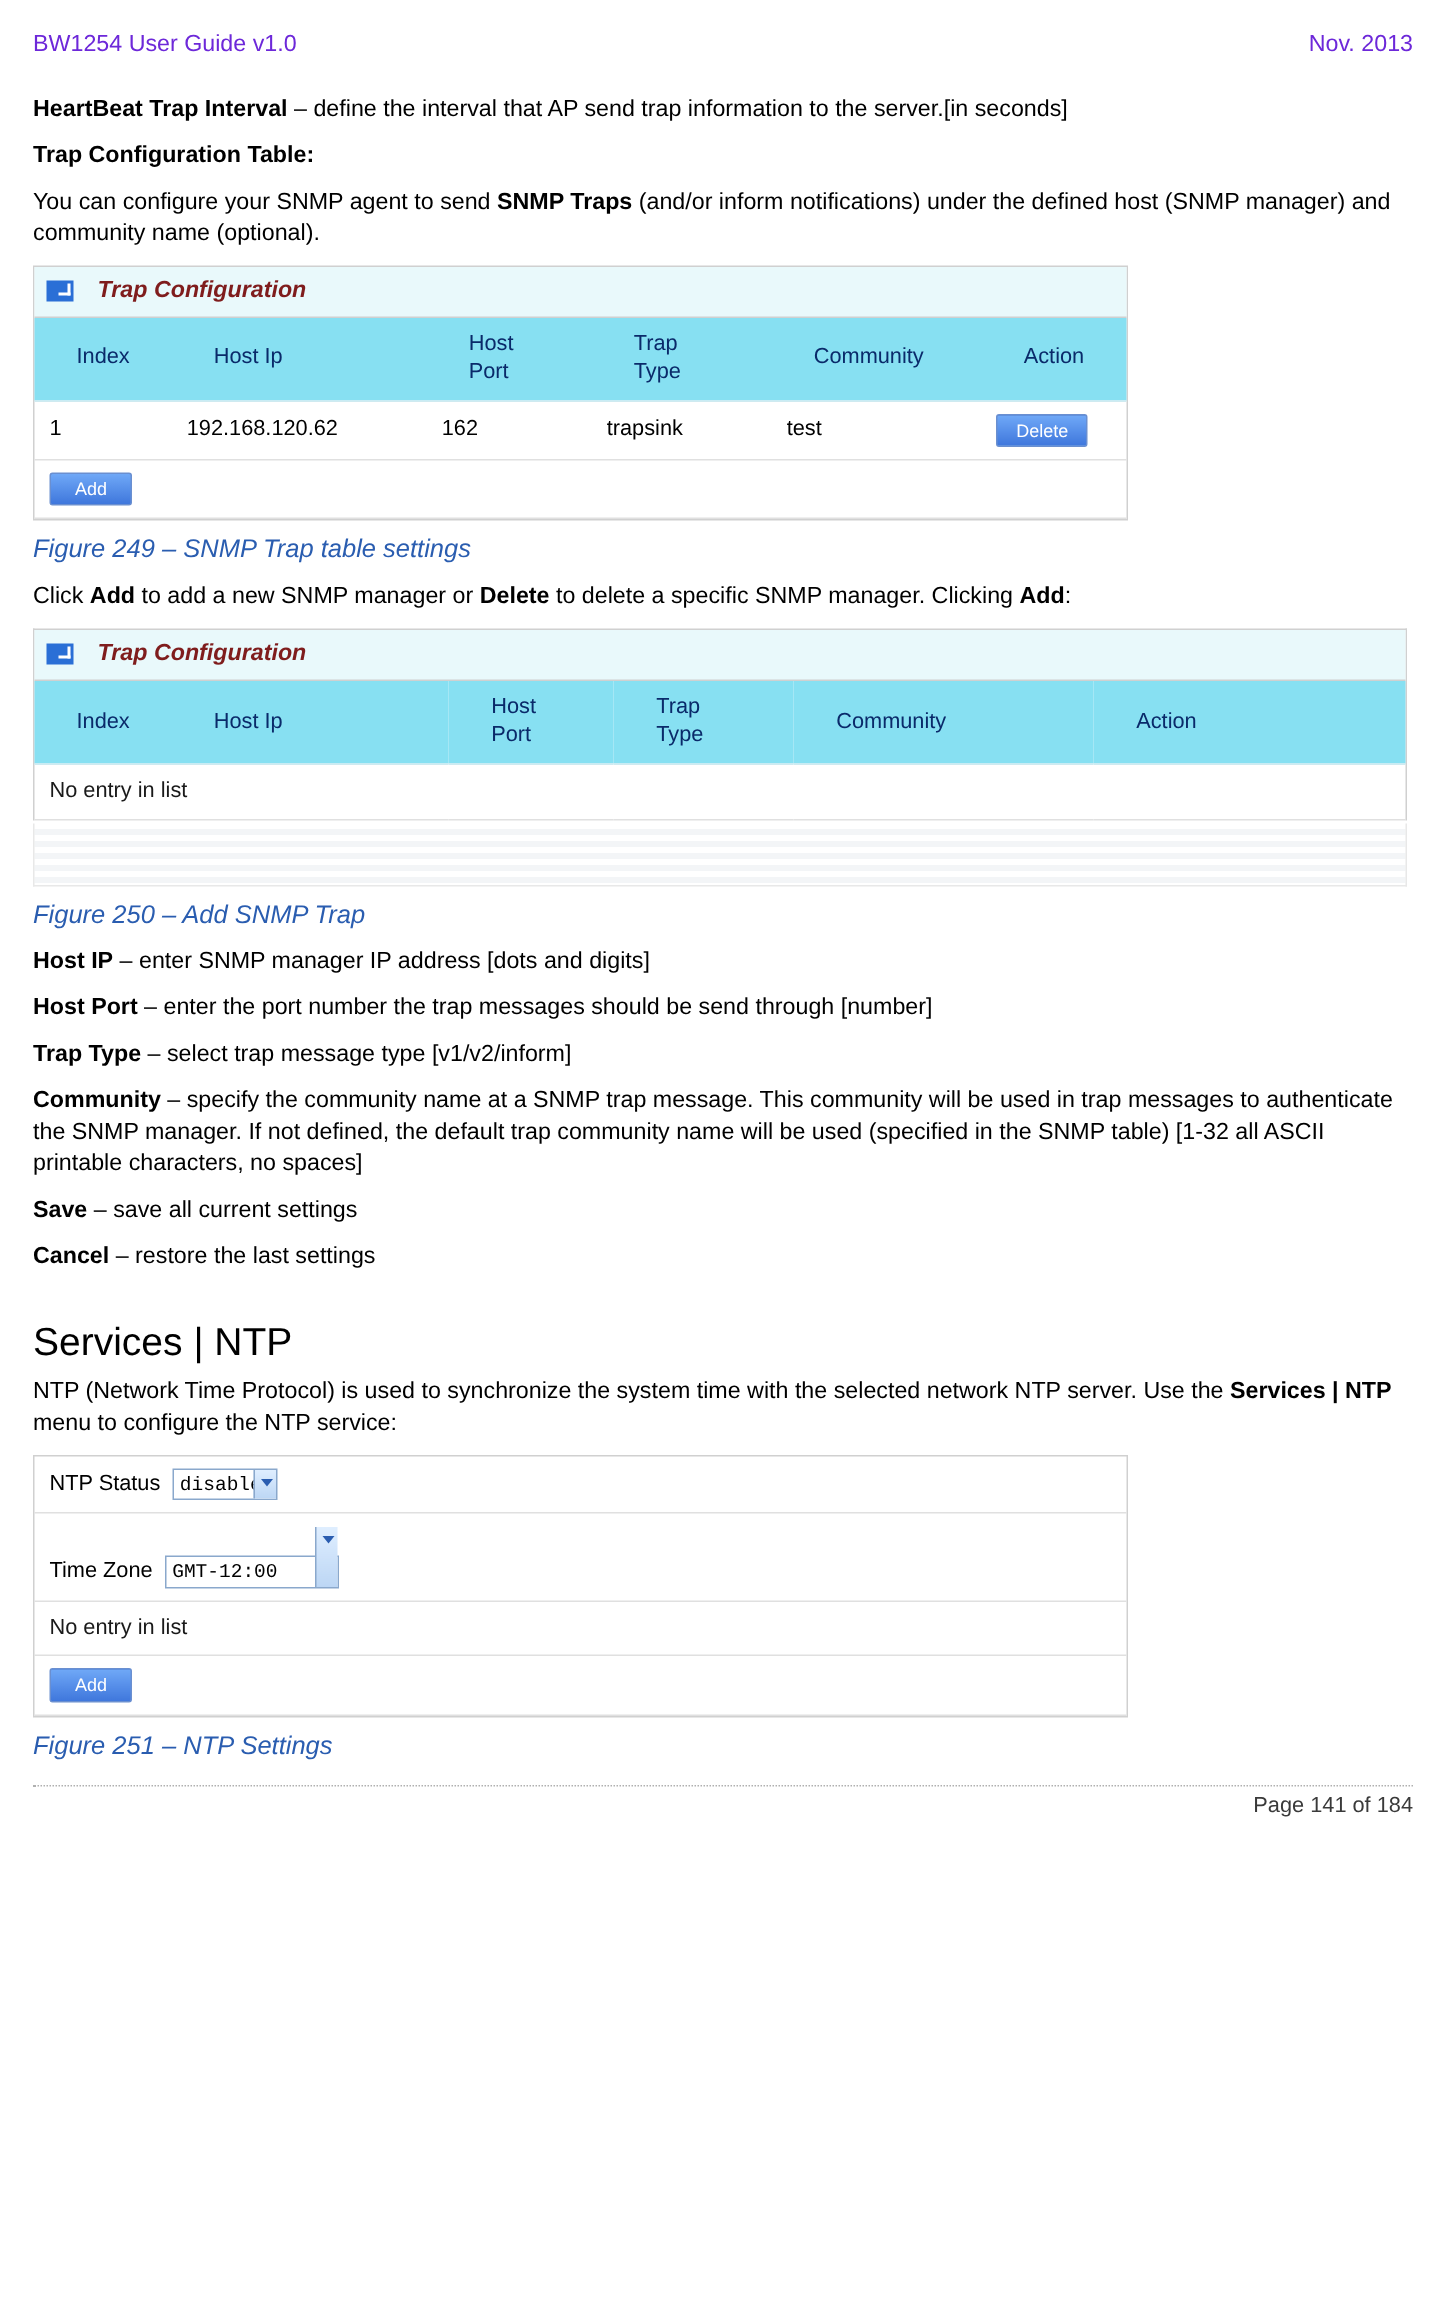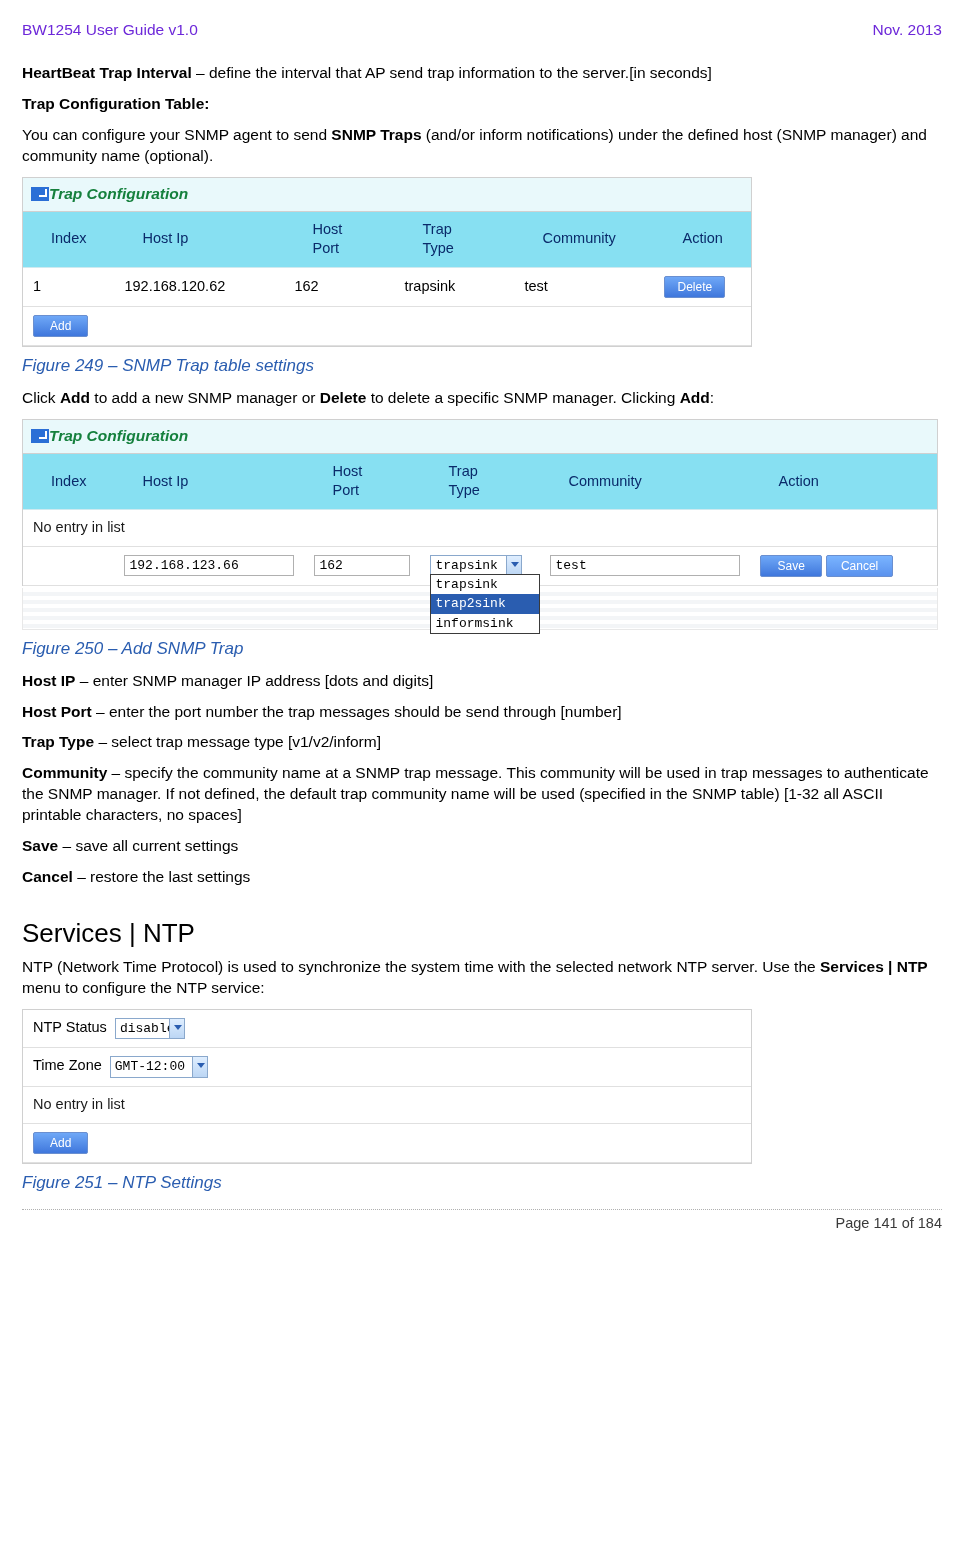--- a/index.html
+++ b/index.html
@@ -13,21 +13,21 @@
     line-height: 1.35;
   }
   .hdr-row { display: flex; justify-content: space-between; color: #6d28d9; font-size: 15.5px; margin-bottom: 22px; }
   p.body { margin-bottom: 10px; }
   .b { font-weight: bold; }
   .fig-cap { color: #2a5db0; font-style: italic; font-size: 17px; margin: 8px 0 10px 0; }
   .sec-title { font-family: Arial, sans-serif; font-weight: 400; font-size: 26px; margin: 28px 0 6px 0; }
 
   
   .panel { border: 1px solid #d0d0d0; background: #fff; margin-top: 6px; margin-bottom: 2px; }
-  .panel-hdr { background: #e9f9fb; color: #15803d; font-weight: bold; font-style: italic; padding: 6px 8px; display: flex; align-items: center; gap: 0; border-bottom: 1px solid #d0d0d0; }
+  .panel-hdr { background: #e9f9fb; color: #7f1d1d; font-weight: bold; font-style: italic; padding: 6px 8px; display: flex; align-items: center; gap: 16px; border-bottom: 1px solid #d0d0d0; }
   .ic-sq { width: 18px; height: 14px; background: #2a6fd6; display: inline-block; position: relative; }
   .ic-sq::after { content: ""; position: absolute; right: 2px; top: 2px; width: 6px; height: 6px; border-right: 2px solid #fff; border-bottom: 2px solid #fff; }
   table.ui { width: 100%; border-collapse: collapse; font-size: 14.5px; }
   table.ui th { background: #87e0f2; color: #0a2a6a; font-weight: normal; text-align: left; padding: 8px 28px; border-bottom: 1px solid #cfeaf0; }
   table.ui td { padding: 8px 10px; border-bottom: 1px solid #e0e0e0; text-align: left; }
   .btn { display: inline-block; border: 1px solid #6a8fd0; background: linear-gradient(#6fa8f7,#4b82e4); color: #fff; font-size: 12px; padding: 2px 12px; border-radius: 2px; font-family: Arial; }
   .btn-del { background: linear-gradient(#6fa8f7,#3f77dc); }
   .btn-add { background: linear-gradient(#6fa8f7,#3f77dc); padding: 2px 16px; }
   .btn-save { background: linear-gradient(#6fa8f7,#3f77dc); padding: 2px 16px; }
   .btn-cancel { background: linear-gradient(#7ab4ff,#5a92ee); padding: 2px 14px; }
@@ -50,21 +50,21 @@
   .dd-list { position: absolute; top: 19px; left: 0; width: 110px; border: 1px solid #3a3a3a; background: #fff; font-family: "Courier New", monospace; font-size: 13px; z-index: 5;}
   .dd-list div { padding: 1px 4px; white-space: nowrap; }
   .dd-sel { background: #2a5db0; color: #fff; }
   .striped { background: repeating-linear-gradient(#fff,#fff 4px,#f3f5f7 4px,#f3f5f7 8px); height: 42px; border-left:1px solid #e8e8e8;border-right:1px solid #e8e8e8;border-bottom:1px solid #e8e8e8;}
   .no-entry td { color:#1a1a1a; }
 
   
   .ntp-row td { padding: 10px 12px; border-bottom:1px solid #e0e0e0; font-size:14.5px; }
   .sel-small { display:inline-block; position:relative; }
   .sel-small .sel-box{ width:70px; }
-  .sel-tz .sel-box { width: 98px; }
+  .sel-tz .sel-box { width: 116px; margin-top: 20px; }
 
   .footer-dots { border-top: 1.5px dotted #b0b0b0; margin-top: 14px; padding-top: 4px; text-align: right; color:#3a3a3a; font-size: 14.5px;}
 </style>
 </head>
 <body>
 
 <div class="hdr-row">
   <span>BW1254 User Guide v1.0</span>
   <span>Nov.  2013</span>
 </div>
@@ -124,41 +124,20 @@
       <th>Index</th>
       <th>Host Ip</th>
       <th>Host Port</th>
       <th>Trap Type</th>
       <th>Community</th>
       <th>Action</th>
     </tr>
     <tr class="no-entry">
       <td colspan="6">No entry in list</td>
     </tr>
-    <tr>
-      <td></td>
-      <td><input class="inp inp-hostip" value="192.168.123.66" style=""></td>
-      <td><input class="inp inp-port" value="162" style=""></td>
-      <td style="position:relative">
-        <span class="sel-wrap">
-          <span class="sel-box">trapsink</span>
-          <span class="sel-caret"></span>
-          <div class="dd-list">
-            <div>trapsink</div>
-            <div class="dd-sel">trap2sink</div>
-            <div>informsink</div>
-          </div>
-        </span>
-      </td>
-      <td><input class="inp inp-comm" value="test" style=""></td>
-      <td style="white-space:nowrap">
-        <span class="btn btn-save">Save</span>
-        <span class="btn btn-cancel">Cancel</span>
-      </td>
-    </tr>
   </tbody>
       </table>
 </div>
 <div class="striped"></div>
 </div>
 <p class="fig-cap">Figure 250 – Add SNMP Trap</p>
 
 <p class="body"><span class="b">Host IP</span><span> – enter SNMP manager IP address [dots and digits]</span></p>
 <p class="body"><span class="b">Host Port</span><span> – enter the port number the trap messages should be send through [number]</span></p>
 <p class="body"><span class="b">Trap Type</span><span> – select trap message type [v1/v2/inform]</span></p>

